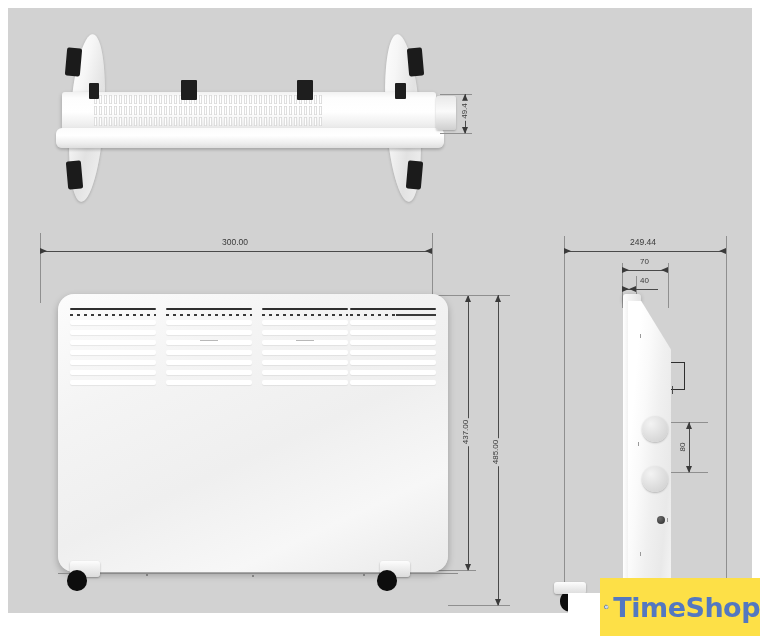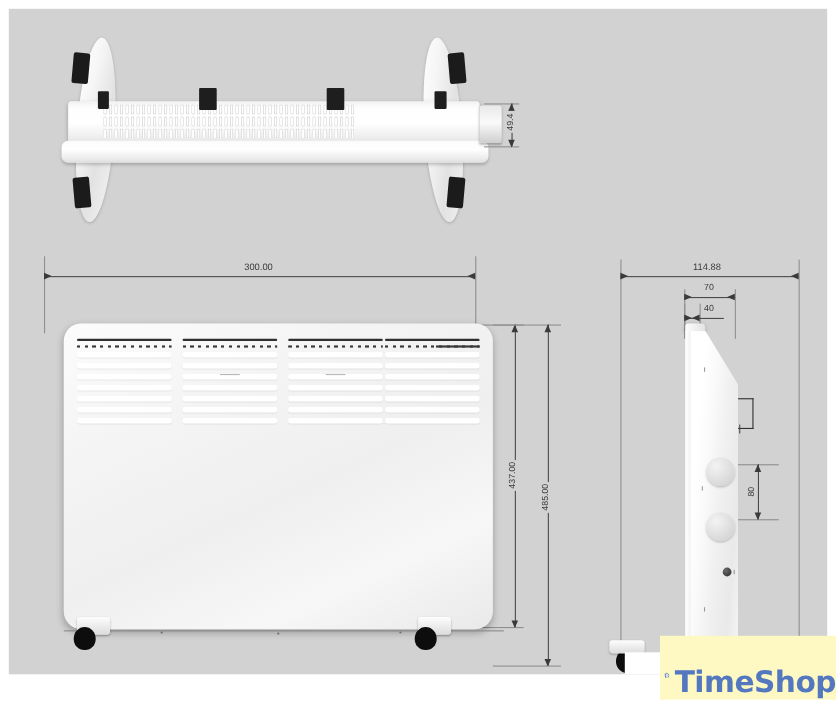--- a/index.html
+++ b/index.html
@@ -101,21 +101,21 @@
     box-shadow:0 1px 2px rgba(0,0,0,.25);
   }
   .smalldot{position:absolute;width:8px;height:8px;border-radius:50%;
     background:radial-gradient(circle at 35% 32%,#6a6a6a,#2a2a2a);}
   .sidetick{position:absolute;width:1px;height:4px;background:#9a9a9a;}
   .bracket{position:absolute;border:1px solid #2f2f2f;border-left:none;}
 
   
   #logo{
     position:absolute;left:600px;top:578px;width:160px;height:58px;
-    background:#fef9c3;display:flex;align-items:flex-end;gap:4px;
+    background:#fde047;display:flex;align-items:center;gap:4px;
     padding-left:4px;box-sizing:border-box;
   }
   #logotext{
     font-family:"DejaVu Sans",sans-serif;font-weight:bold;font-size:27px;
     color:#5378c0;letter-spacing:-.5px;
   }
   #logowhite{position:absolute;left:560px;top:585px;width:200px;height:55px;background:#fff;}
 </style>
 </head>
 <body>
@@ -387,21 +387,21 @@
         <div class="castermount" style="left:0;top:0;width:30px;height:16px;"></div>
         <div class="wheel" style="left:-3px;top:9px;width:20px;height:21px;"></div>
       </div>
     </div>
 
     <div class="thinv" style="left:556px;top:228px;height:365px;"></div>
     <div class="thinv" style="left:718px;top:228px;height:355px;"></div>
     <div class="hline" style="left:556px;top:243px;width:162px;"></div>
     <div class="arrR" style="left:556px;top:240px;"></div>
     <div class="arrL" style="left:711px;top:240px;"></div>
-    <div class="dimtxt" style="left:620px;top:230px;font-size:8.5px;">114.88</div>
+    <div class="dimtxt" style="left:620px;top:230px;font-size:8.5px;">249.44</div>
 
     <div class="thinv" style="left:614px;top:255px;height:45px;"></div>
     <div class="thinv" style="left:660px;top:255px;height:45px;"></div>
     <div class="hline" style="left:614px;top:262px;width:46px;"></div>
     <div class="arrR" style="left:614px;top:259px;"></div>
     <div class="arrL" style="left:653px;top:259px;"></div>
     <div class="dimtxt" style="left:630px;top:250px;font-size:8px;">70</div>
 
     <div class="thinv" style="left:614px;top:268px;height:32px;"></div>
     <div class="thinv" style="left:628px;top:268px;height:32px;"></div>

